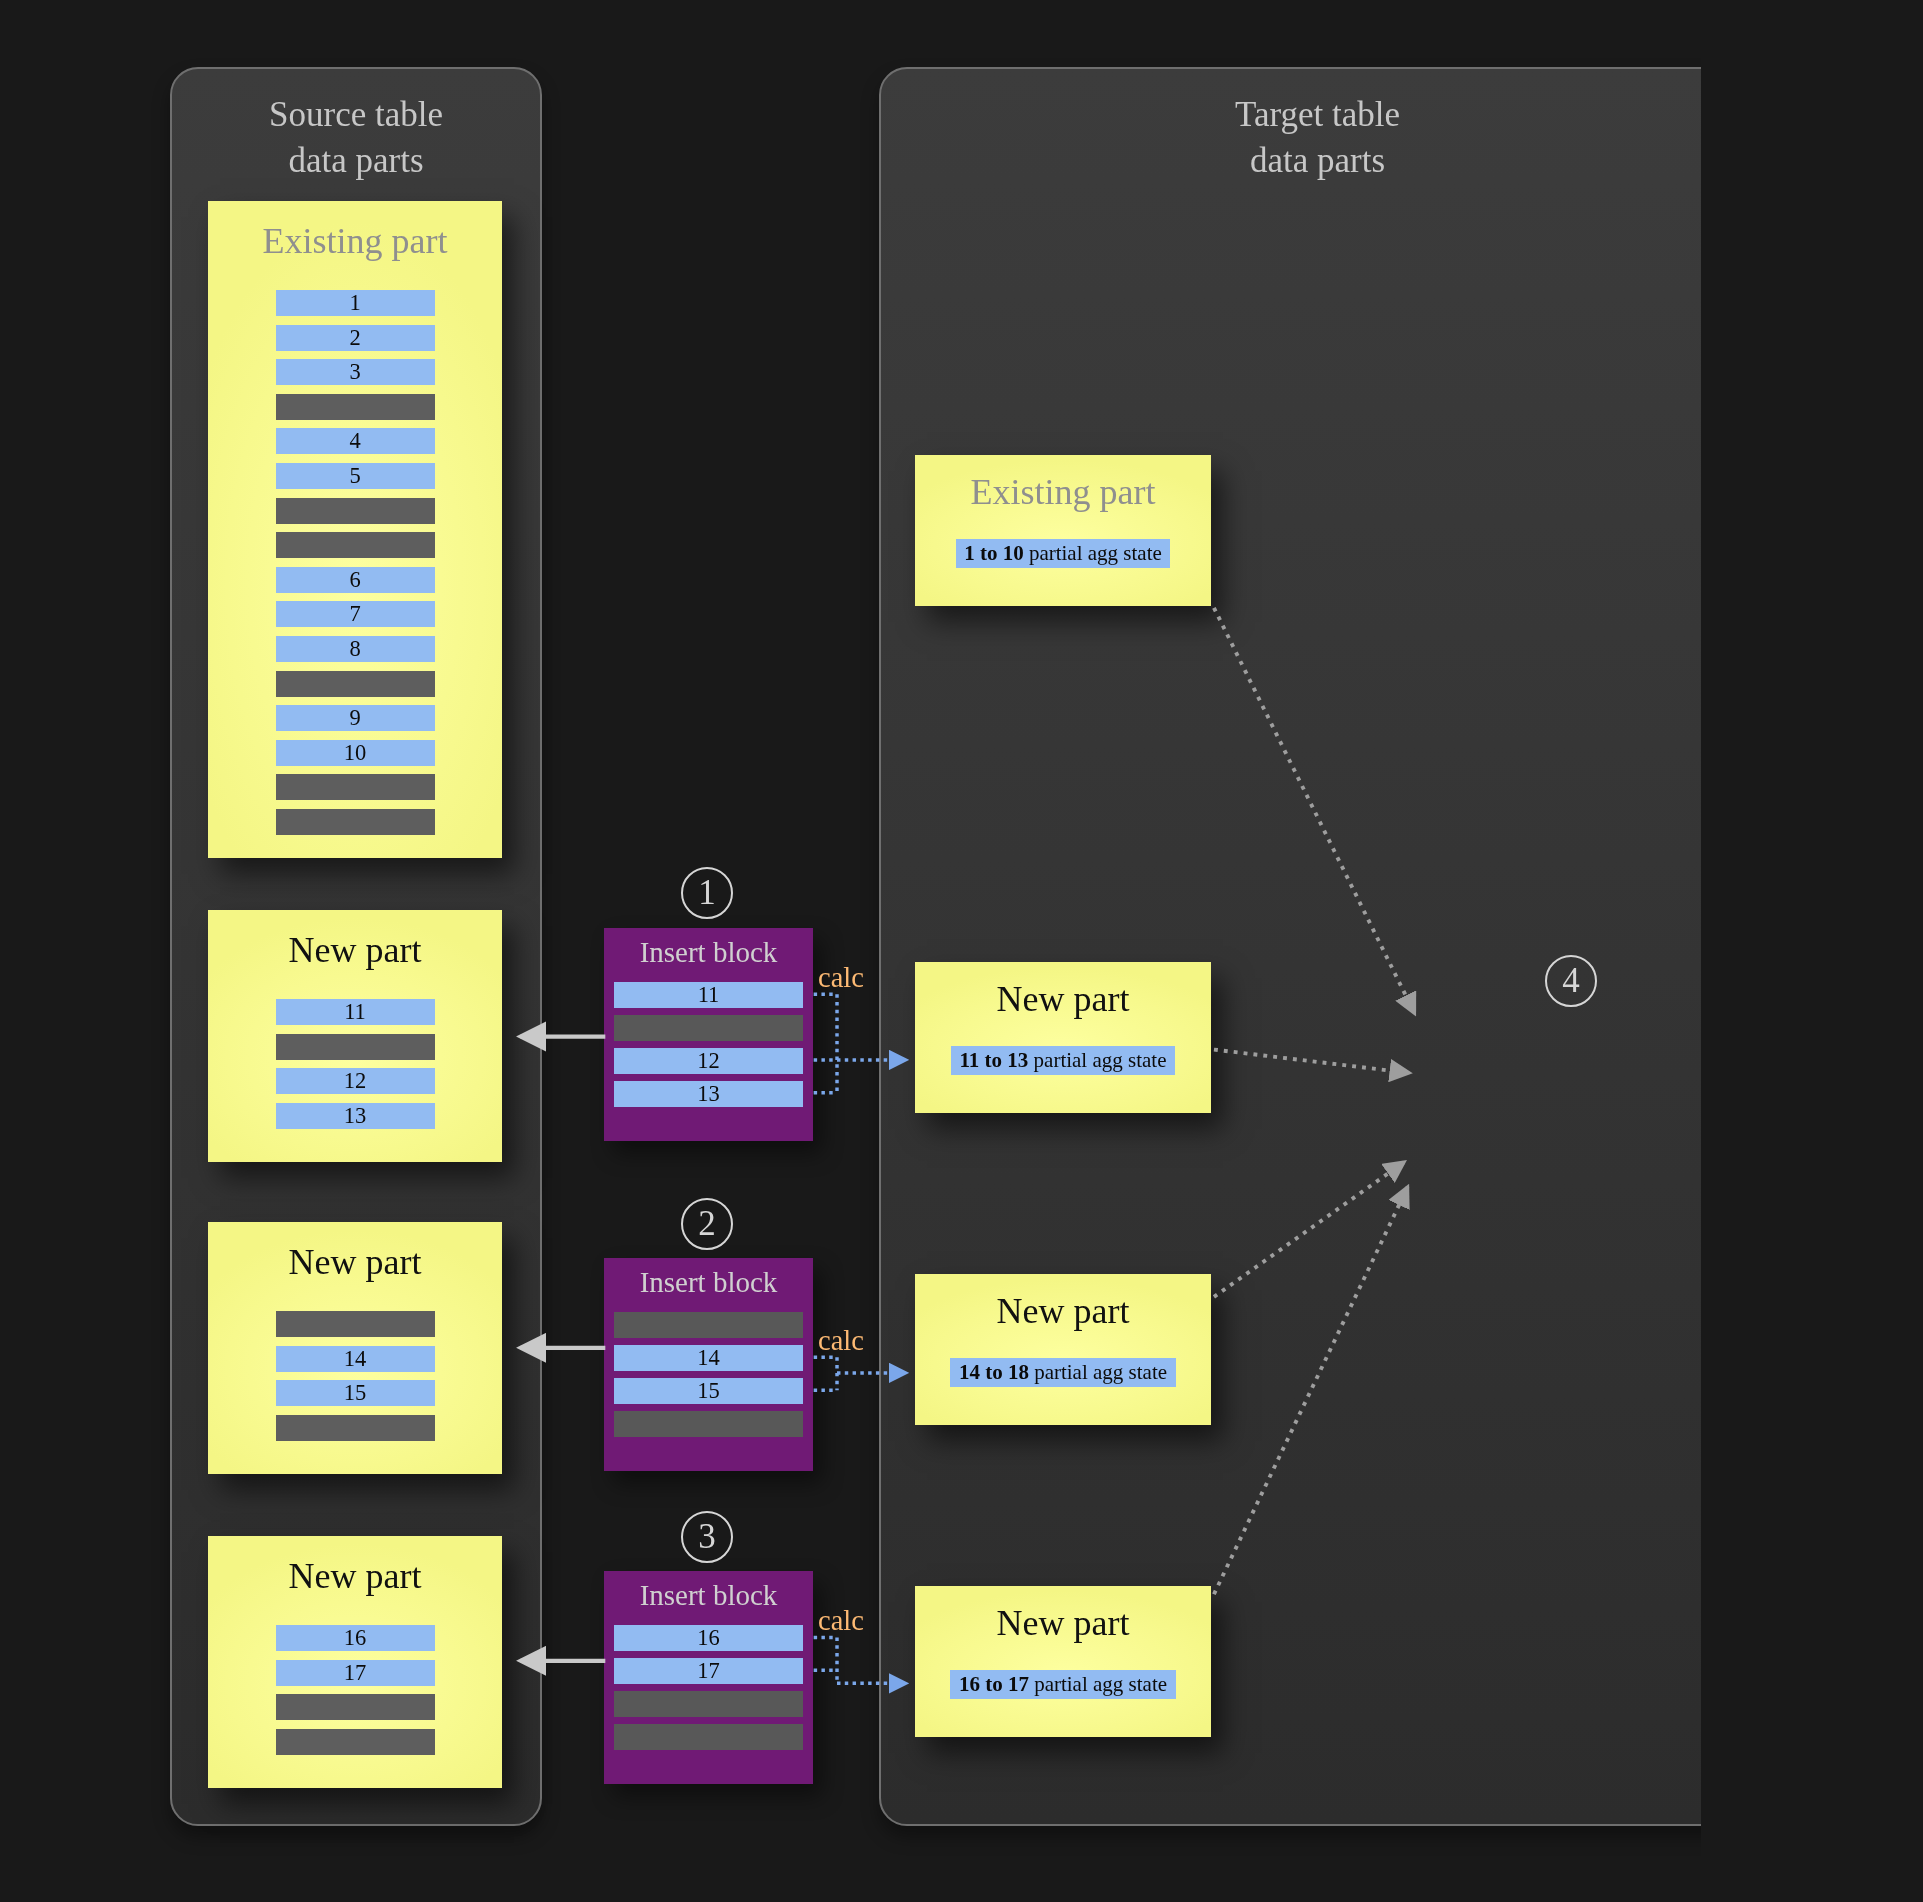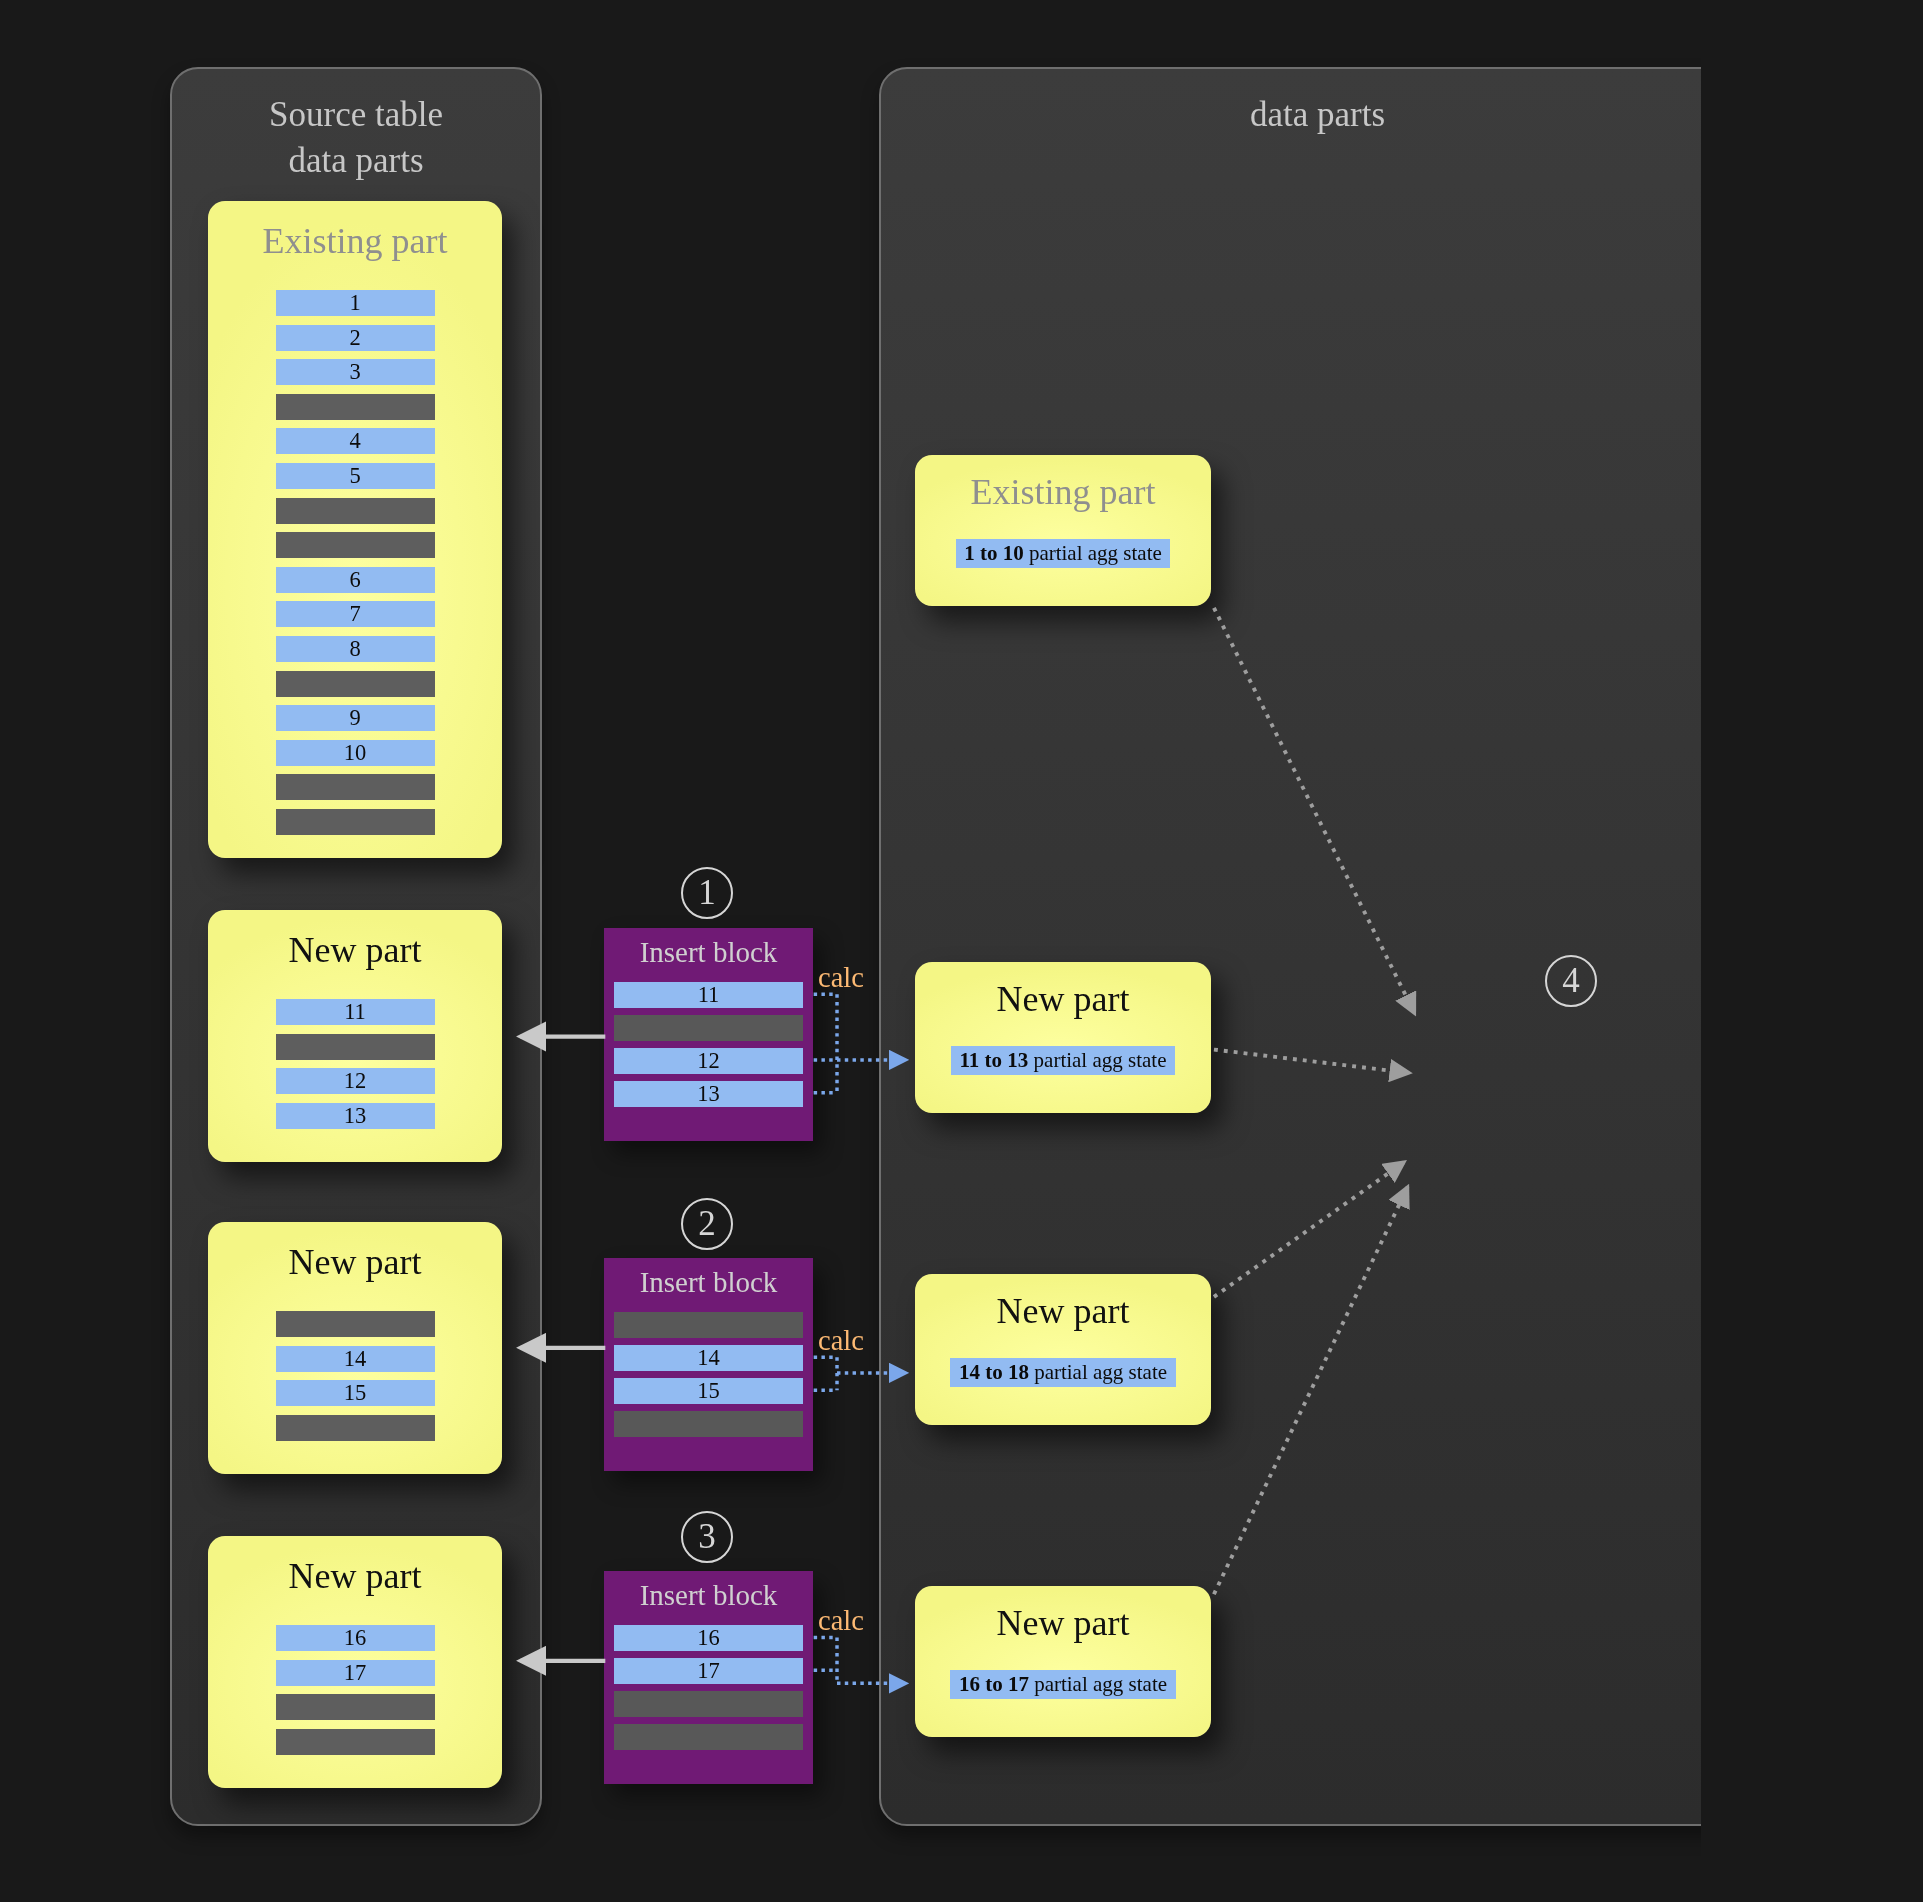--- a/index.html
+++ b/index.html
@@ -18,21 +18,20 @@
   .panel.target{ left:879px; width:877px; }
   .panel-title{
     margin-top:22.5px; text-align:center; font-size:35px; line-height:1.32;
     color:#c7c7c7; font-weight:400;
   }
   
   .ypart{
     position:absolute; text-align:center;
     background:radial-gradient(ellipse 62% 55% at 50% 58%, #fdff9f 0%, #f7f98d 70%, #f4f685 100%);
     box-shadow:12px 15.6px 26px rgba(0,0,0,.55);
-    border-radius:17px;
   }
   .ytitle{ margin-top:19px; font-size:36px; color:#111; }
   .ytitle.gray{ color:#8f8f8f; }
   .tpart .ytitle{ margin-top:15.6px; }
   
   .rows{ display:flex; flex-direction:column; gap:8.6px; width:159px; margin:28px auto 0; }
   .row{ height:26px; flex:0 0 26px; }
   .row-blue{ background:#92bbf2; color:#0c0c0c; font-size:22.5px; line-height:26px; text-align:center; }
   .row-gray{ background:#5e5e5e; }
   
@@ -154,20 +153,21 @@
         <div class="row row-blue">16</div>
         <div class="row row-blue">17</div>
         <div class="row row-gray"></div>
         <div class="row row-gray"></div>
       </div>
   </div>
   <div class="calc" style="top:1605px;">calc</div>
 
   <section class="panel target">
     <div class="panel-title">
+      <div>Target table</div>
       <div>data parts</div>
     </div>
   </section>
 
   <div class="ypart tpart" style="left:915px; top:455px; width:296px; height:151px;">
     <div class="ytitle gray">Existing part</div>
     <div class="chip"><b>1 to 10</b><span> partial agg state</span></div>
   </div>
 
   <div class="ypart tpart" style="left:915px; top:962px; width:296px; height:151px;">

